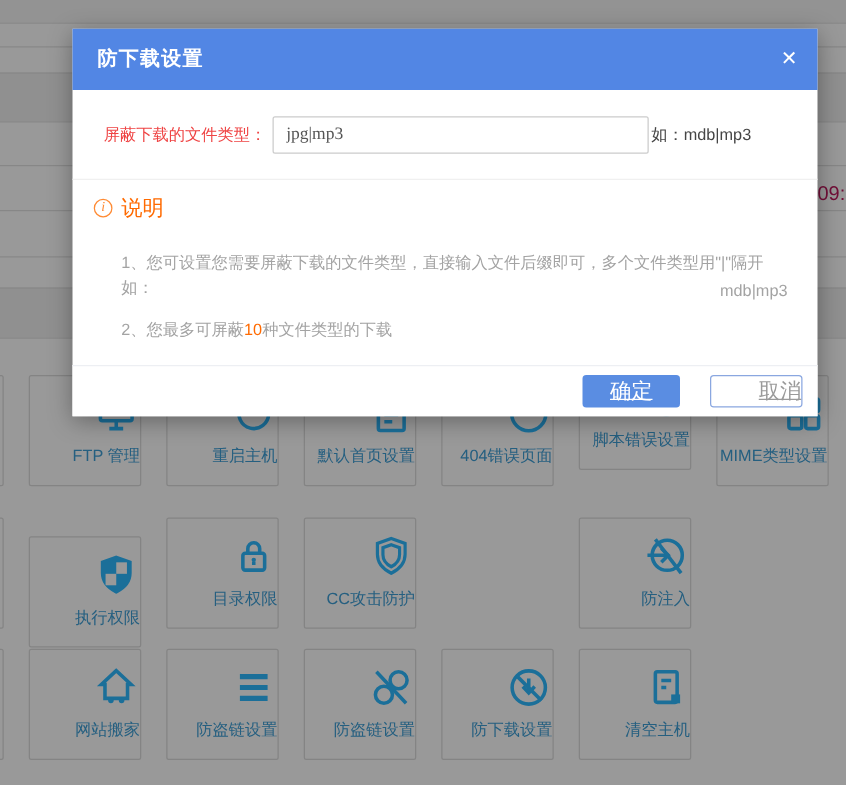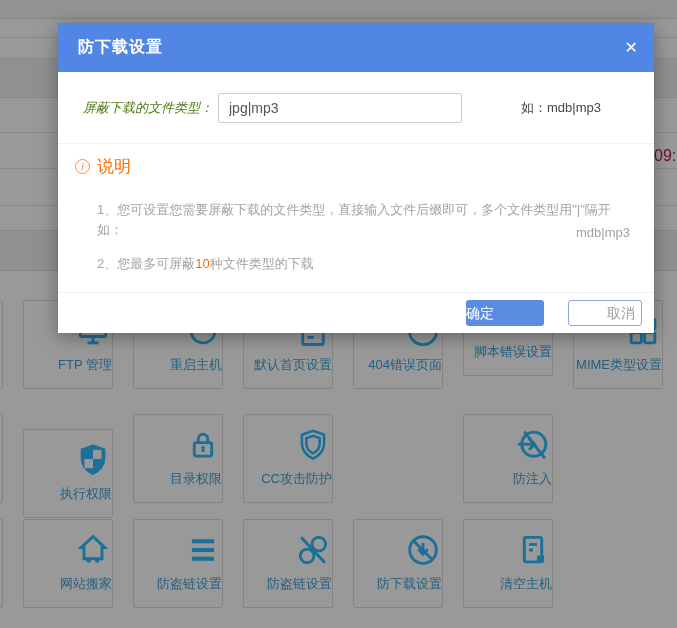--- a/index.html
+++ b/index.html
@@ -25,40 +25,40 @@
 
   
   .modal{ position:absolute; left:58px; top:23px; width:596px; height:310px; background:#fff;
           z-index:10; box-shadow:0 4px 18px rgba(0,0,0,.35); }
   .m-head{ height:49px; background:#5286e4; display:flex; align-items:center; padding:0 16px 0 20px; }
   .m-title{ color:#fff; font-size:16px; font-weight:bold; letter-spacing:1px; }
   .m-close{ margin-left:auto; color:#fff; font-size:16px; font-weight:bold; cursor:pointer; line-height:1; }
 
   .form-row{ position:absolute; top:70px; left:0; width:100%; height:30px; }
   .form-label{ position:absolute; left:0; top:0; width:155px; text-align:right; line-height:30px;
-               font-size:13px; color:#4d7c0f;font-style:italic; }
-  .form-input{ position:absolute; left:160px; top:0; width:244px; height:30px; border:1px solid #ccc;
+               font-size:13px; color:#ef4444; }
+  .form-input{ position:absolute; left:160px; top:0; width:301px; height:30px; border:1px solid #ccc;
                border-radius:2px; padding:0 10px; font-size:14px; color:#555; outline:none;
-               font-family:Liberation Sans, sans-serif; }
+               font-family:Liberation Serif, serif; }
   .form-hint{ position:absolute; left:463px; top:0; line-height:30px; font-size:13px; color:#454545; }
 
   .divider{ position:absolute; top:120px; left:0; width:100%; height:1px; background:#f0f0f0; }
 
   .notice-head{ position:absolute; top:132px; left:17px; display:flex; align-items:center; }
   .n-icon{ width:15px; height:15px; border:1px solid #ff8a33; border-radius:50%; text-align:center;
            line-height:13px; font-size:11px; font-style:italic; color:#ff8a33;
            font-family:"Liberation Serif","DejaVu Serif",serif; }
   .n-title{ margin-left:7px; font-size:17px; color:#ff6a00; }
   .n-line{ position:absolute; left:39px; right:24px; font-size:13px; color:#a3a3a3; line-height:20px; }
   .n-l1{ top:177px; } .n-l2{ top:200px;text-align:right; } .n-l3{ top:231px; }
   .n-hl{ color:#ff6a00; }
 
   .m-foot{ position:absolute; left:0; right:0; bottom:0; height:41px; border-top:1px solid #edeff3; background:#fff; }
-  .btn{ position:absolute; top:7px; height:26px; border-radius:3px; font-size:14px; line-height:24px;
-        cursor:pointer; }
+  .btn{ position:absolute; top:7px; height:26px; border-radius:3px; font-size:17px; line-height:24px;
+        text-align:center; cursor:pointer;text-decoration:underline; }
   .btn-confirm{ left:408px; width:78px; background:#5a8de2; color:#fff; line-height:26px; border:none; }
   .btn-cancel{ left:510px; width:74px; background:#fff; border:1px solid #8aa7e0; color:#9a9a9a;padding-left:38px; }
 </style>
 </head>
 <body>
 
 <div class="screen">
 
   <div class="bg">
     <div class="bgband" style="top:0;height:18px;background:#f6f6f6"></div>

